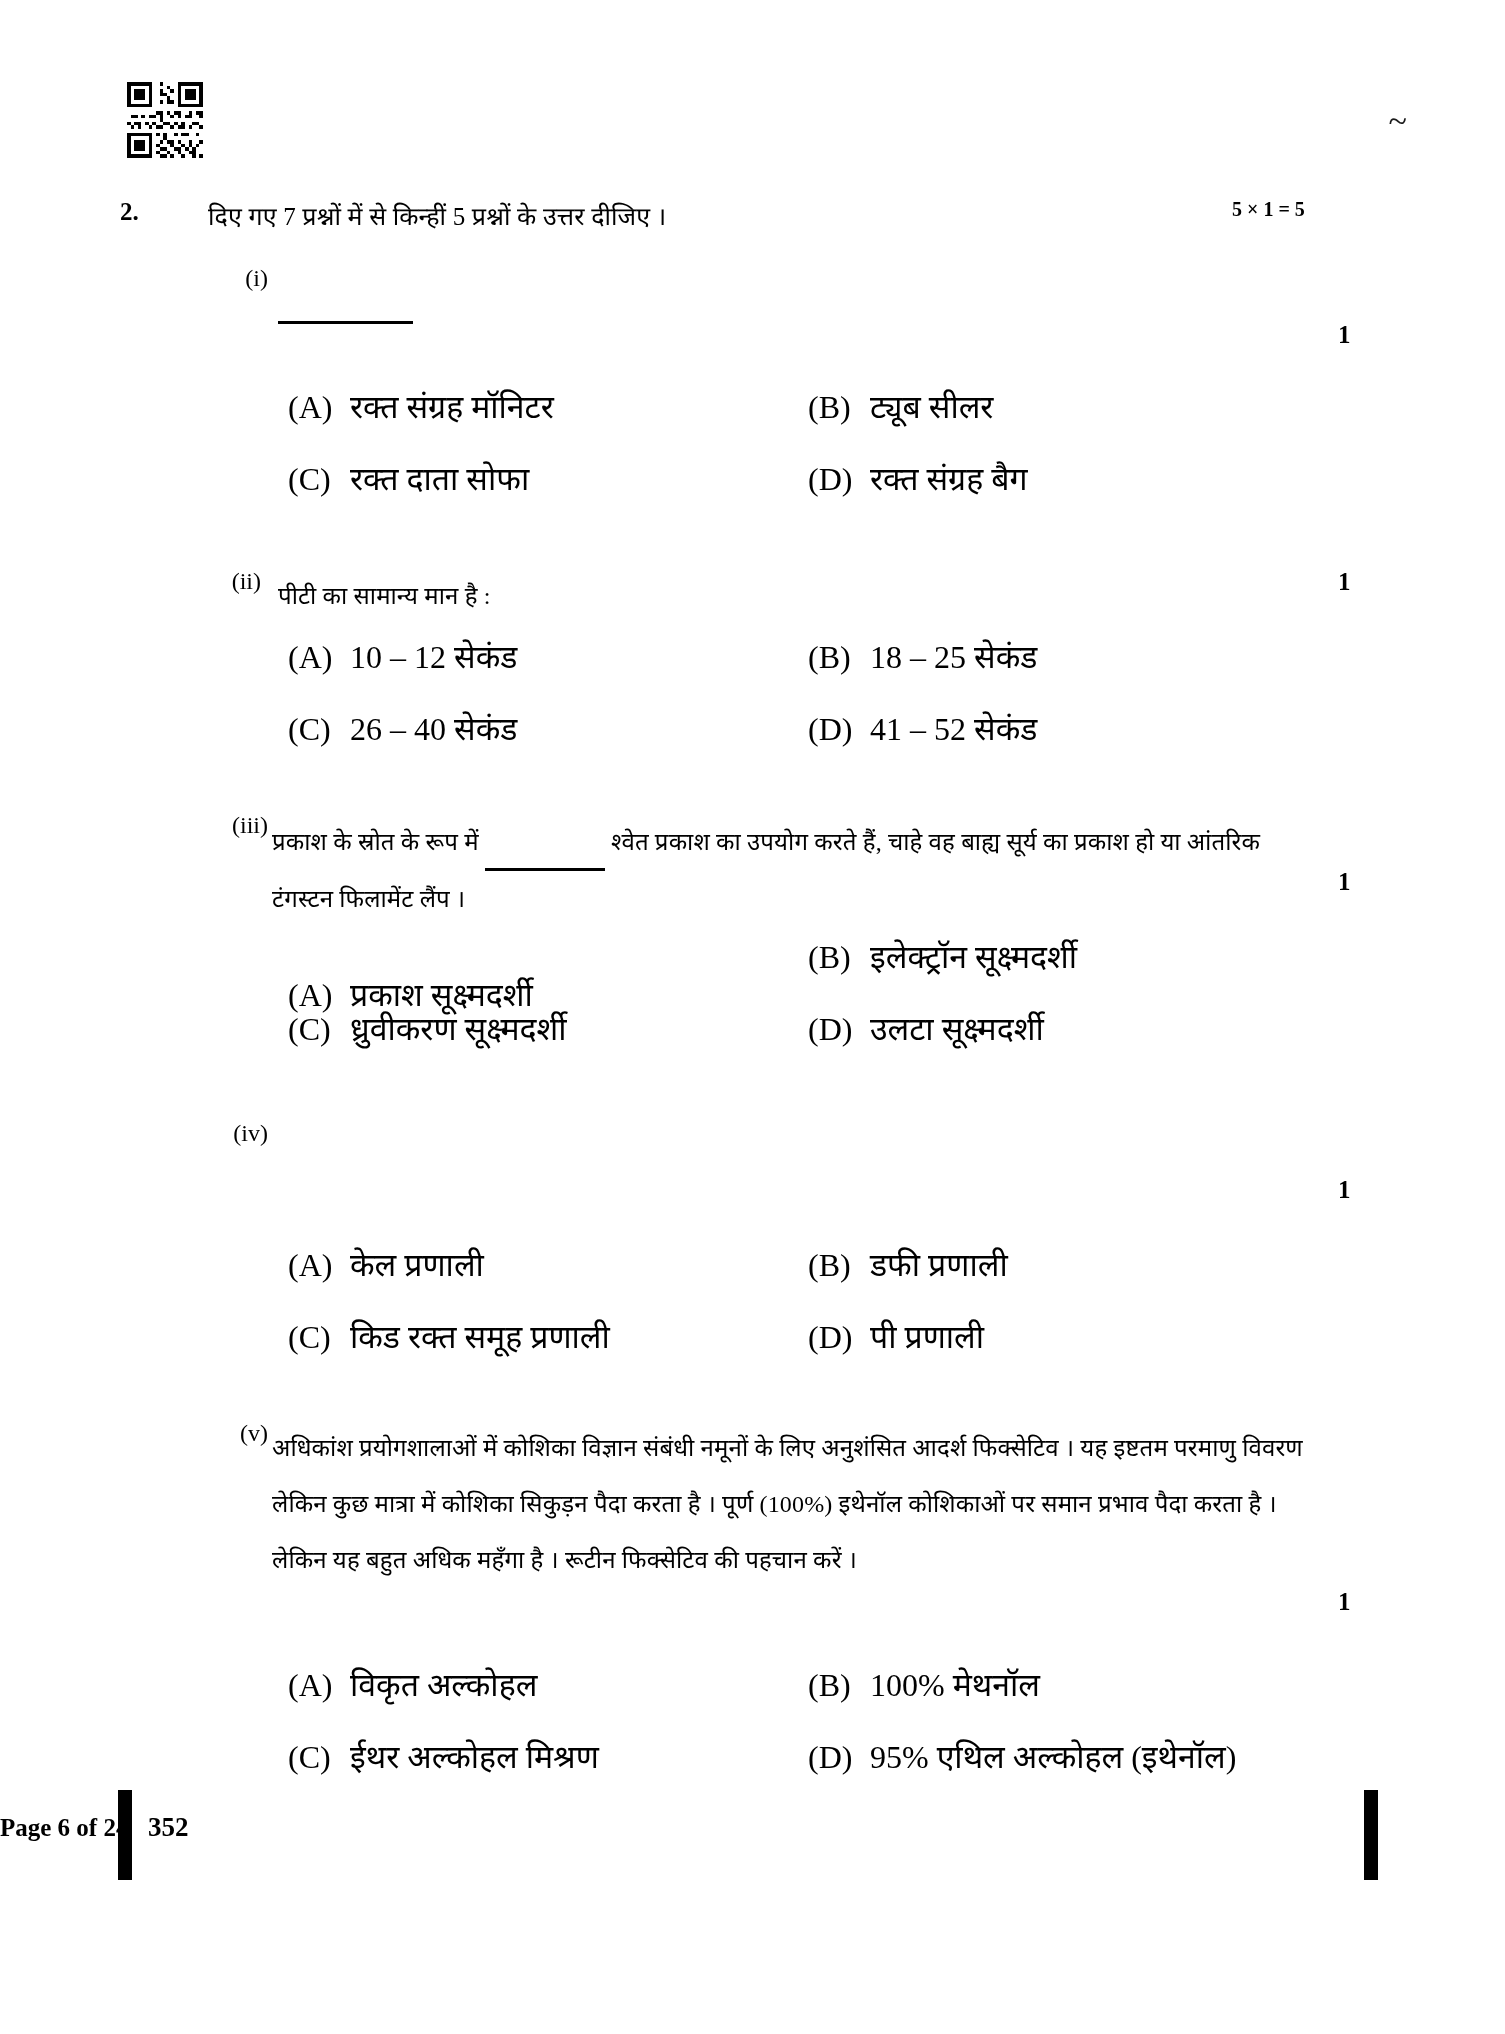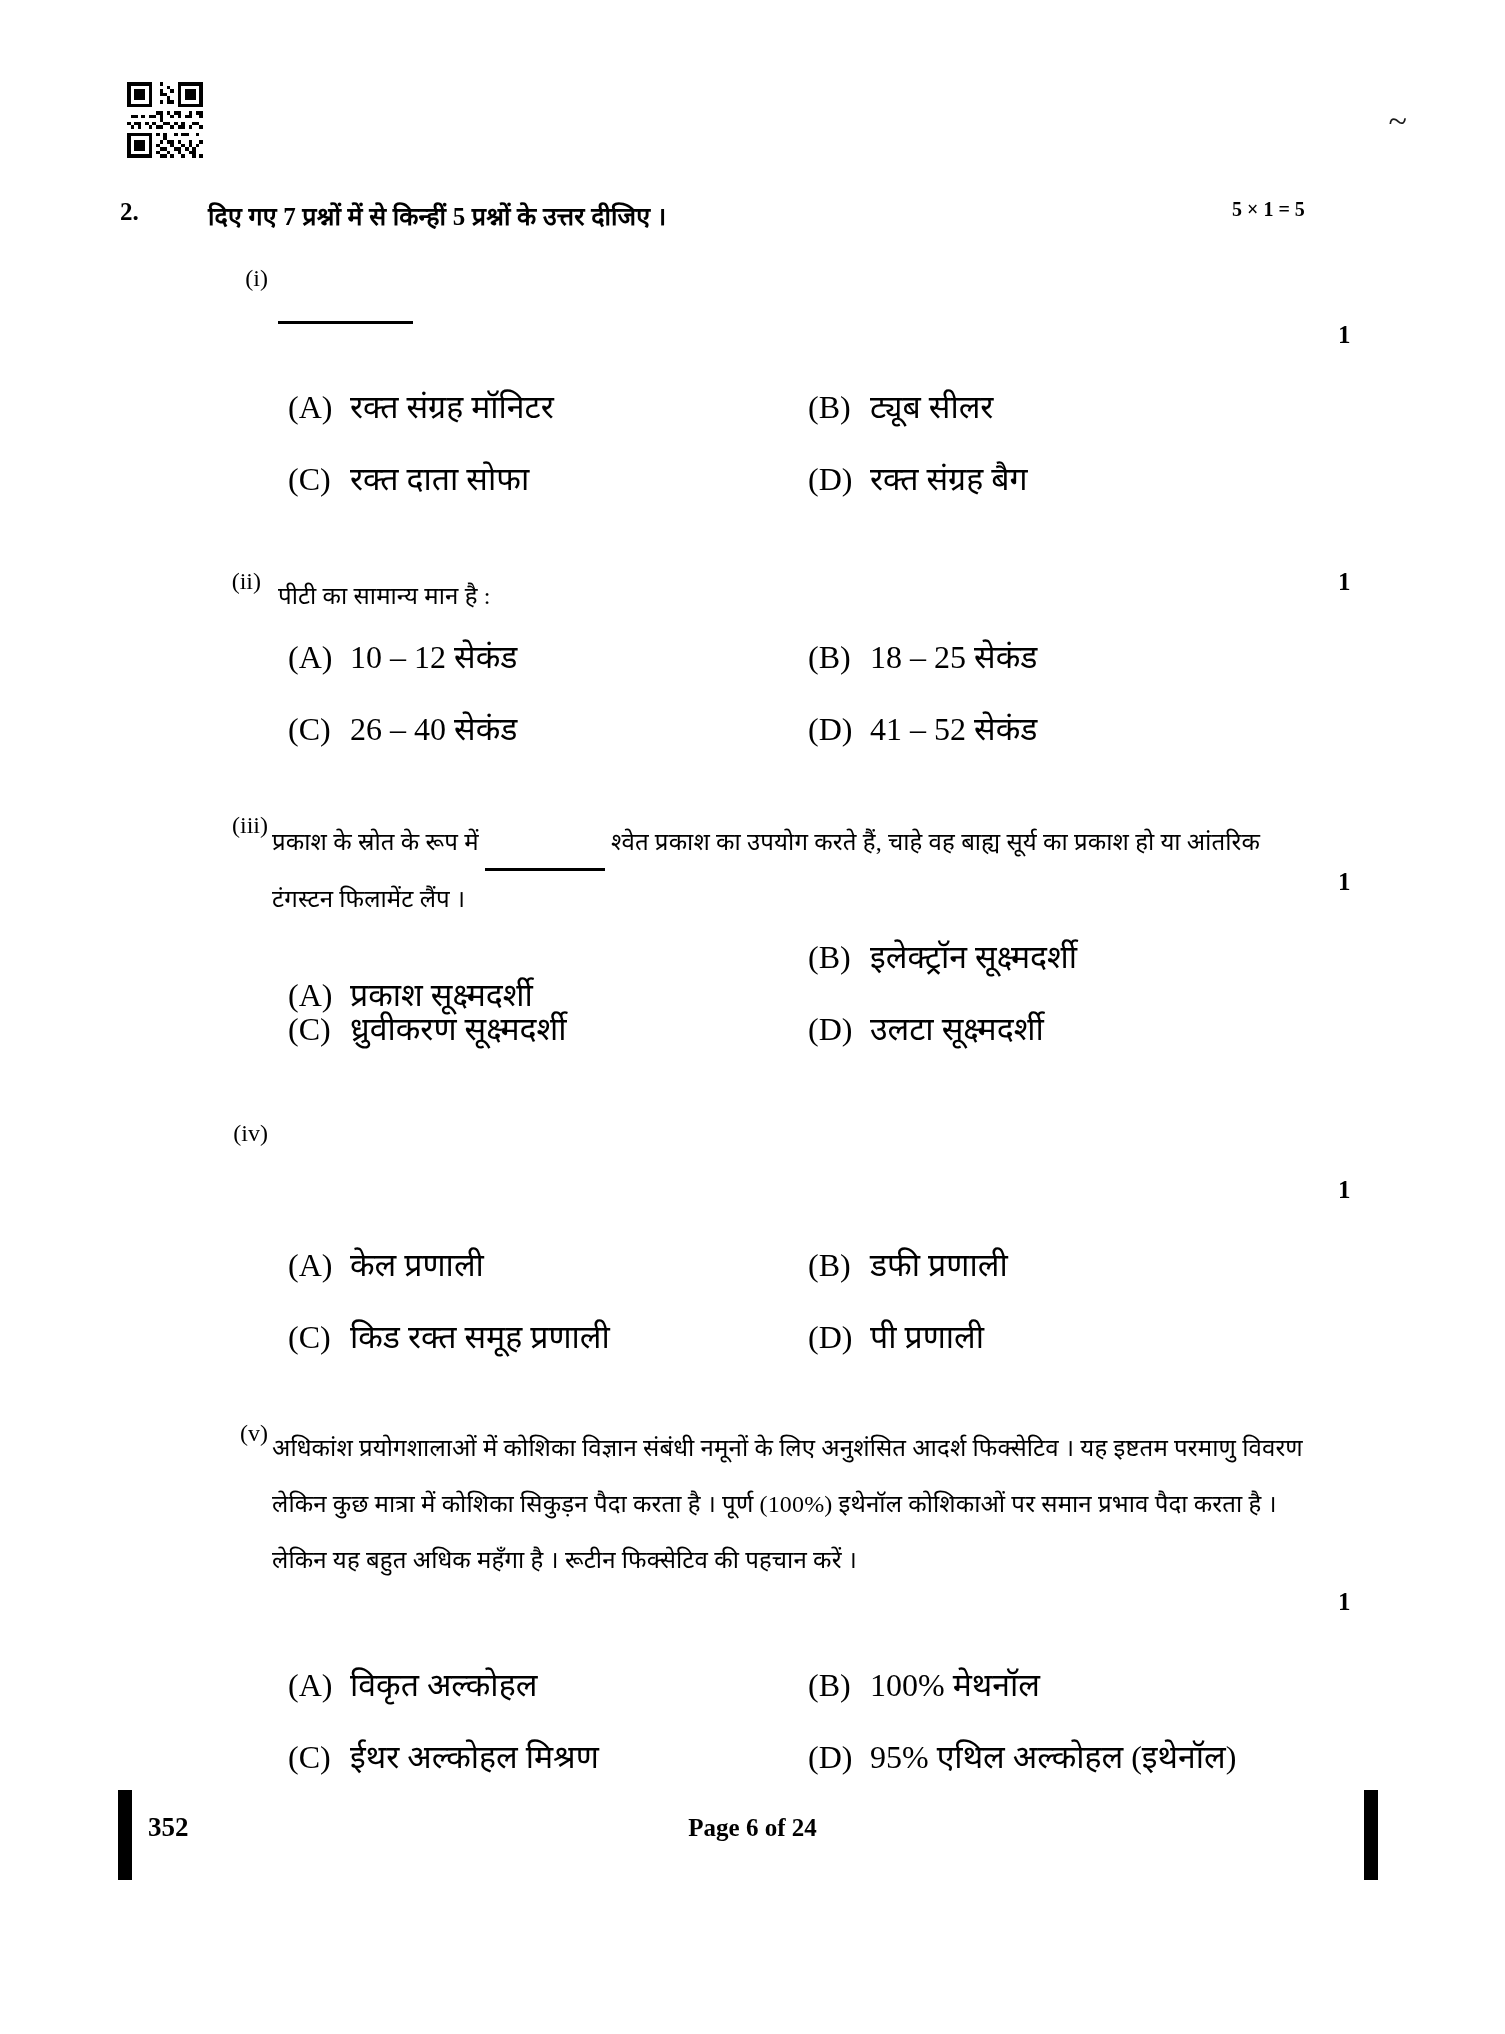--- a/index.html
+++ b/index.html
@@ -41,21 +41,21 @@
   .qnum {
     position: absolute;
     left: 120px;
     font-size: 25px;
     font-weight: 700;
   }
   .qhead-text {
     position: absolute;
     left: 208px;
     font-size: 25px;
-    font-weight: 700;
+    font-weight: 400;
     letter-spacing: .2px;
   }
   .qhead-marks {
     position: absolute;
     left: 1232px;
     font-size: 20px;
     font-weight: 700;
   }
 
   .roman {
@@ -114,21 +114,20 @@
     left: 148px;
     top: 1812px;
     font-size: 27px;
     font-weight: 700;
   }
   .footer-page {
     position: absolute;
     left: 0;
     top: 1814px;
     width: 1505px;
-    text-align: center;
     font-size: 25px;
     font-weight: 700;
   }
 </style>
 </head>
 <body>
 
 <div class="page">
 
   <div class="qr">

